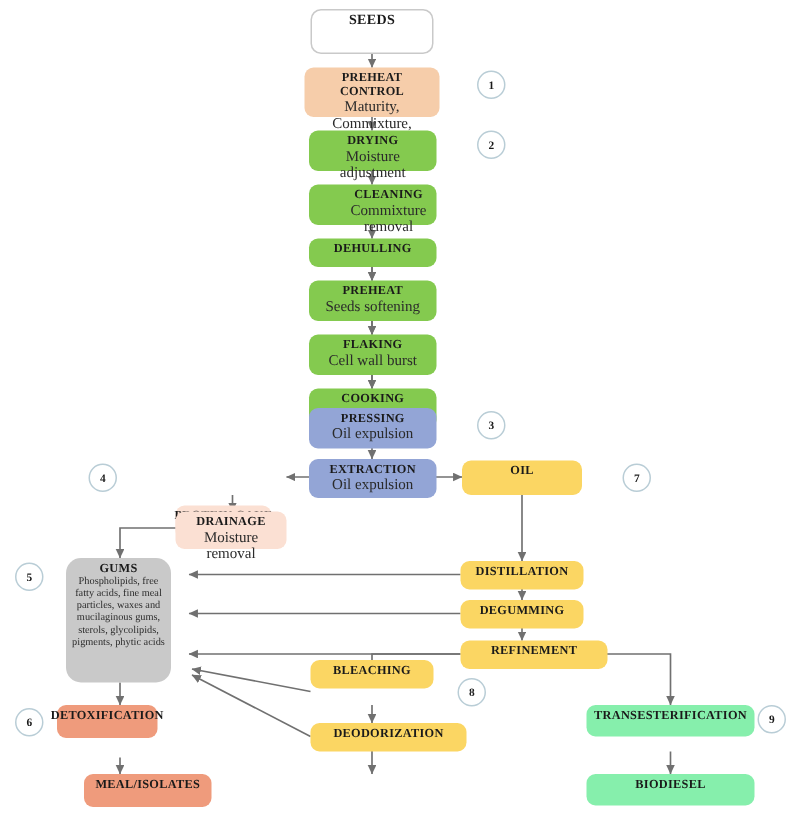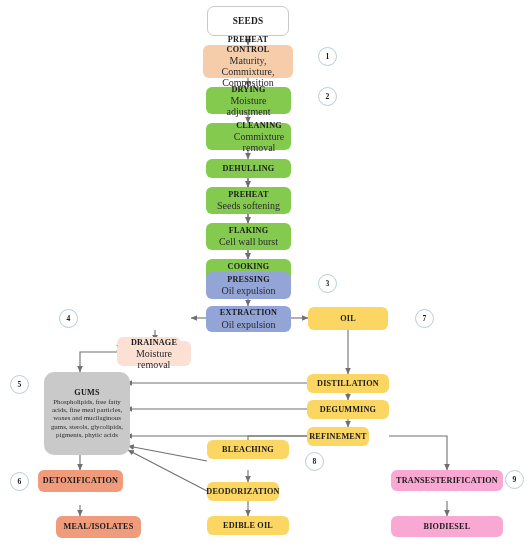--- a/index.html
+++ b/index.html
@@ -7,21 +7,20 @@
   #stage{position:relative;width:527px;height:550px;overflow:hidden;background:#fff;}
 
   svg#wires{position:absolute;left:0;top:0;width:527px;height:550px;pointer-events:none;}
 
   .node{
     position:absolute;
     box-sizing:border-box;
     display:flex;
     flex-direction:column;
     align-items:center;
-    justify-content:center;
     text-align:center;
     border-radius:6px;
     line-height:1.1;
     padding:2px 3px;
   }
   .node .ttl{
     font-weight:bold;
     font-size:8.2px;
     letter-spacing:.2px;
     color:#1a1a1a;
@@ -36,21 +35,21 @@
 
   .n-seeds{background:#ffffff;border:1px solid #c9c9c9;border-radius:7px;}
   .n-seeds .ttl{font-size:9.4px;}
   .n-peach{background:#f6cdaa;}
   .n-green{background:#84ca4f;}
   .n-blue{background:#93a5d6;}
   .n-pink{background:#fbe0d3;}
   .n-gray{background:#c9c9c9;border-radius:10px;}
   .n-yellow{background:#fbd663;}
   .n-salmon{background:#ef9b7c;}
-  .n-cream{background:#f9a8d4;}
+  .n-cream{background:#86efac;}
 
   .n-gums .sub{font-size:6.9px;line-height:1.18;}
 
   .badge{
     position:absolute;
     width:19px;height:19px;
     box-sizing:border-box;
     display:flex;align-items:center;justify-content:center;
     font-size:7.6px;font-weight:bold;color:#1a1a1a;
     background:#ffffff;
@@ -171,60 +170,57 @@
 
   <div class="node n-pink" style="left:117px;top:307px;width:64px;height:23px;margin-top:30px;">
     <span class="ttl">PROTEIN CAKE</span>
   </div>
 
   <div class="node n-pink" style="left:117px;top:341px;width:74px;height:25px;">
     <span class="ttl">DRAINAGE</span>
     <span class="sub">Moisture removal</span>
   </div>
 
-  <div class="node n-gray n-gums" style="left:44px;top:372px;width:86px;height:83px;">
+  <div class="node n-gray n-gums" style="left:44px;top:372px;width:70px;height:83px;">
     <span class="ttl">GUMS</span>
     <span class="sub">Phospholipids, free fatty acids, fine meal particles, waxes and mucilaginous gums, sterols, glycolipids, pigments, phytic acids</span>
   </div>
 
-  <div class="node n-salmon" style="left:38px;top:470px;width:85px;height:22px;font-family:Liberation Serif, serif;">
+  <div class="node n-salmon" style="left:38px;top:470px;width:67px;height:22px;font-family:Liberation Serif, serif;">
     <span class="ttl">DETOXIFICATION</span>
   </div>
 
   <div class="node n-salmon" style="left:56px;top:516px;width:85px;height:22px;">
     <span class="ttl">MEAL/ISOLATES</span>
   </div>
 
   <div class="node n-yellow" style="left:308px;top:307px;width:80px;height:23px;">
     <span class="ttl">OIL</span>
   </div>
 
   <div class="node n-yellow" style="left:307px;top:374px;width:82px;height:19px;">
     <span class="ttl">DISTILLATION</span>
   </div>
 
   <div class="node n-yellow" style="left:307px;top:400px;width:82px;height:19px;">
     <span class="ttl">DEGUMMING</span>
   </div>
 
-  <div class="node n-yellow" style="left:307px;top:427px;width:62px;height:19px;">
+  <div class="node n-yellow" style="left:307px;top:427px;width:98px;height:19px;">
     <span class="ttl">REFINEMENT</span>
   </div>
 
   <div class="node n-yellow" style="left:207px;top:440px;width:82px;height:19px;">
     <span class="ttl">BLEACHING</span>
   </div>
 
-  <div class="node n-yellow" style="left:207px;top:482px;width:72px;height:19px;font-family:Liberation Serif, serif;">
+  <div class="node n-yellow" style="left:207px;top:482px;width:104px;height:19px;font-family:Liberation Serif, serif;">
     <span class="ttl">DEODORIZATION</span>
   </div>
 
-  <div class="node n-yellow" style="left:207px;top:516px;width:82px;height:19px;">
-    <span class="ttl">EDIBLE OIL</span>
-  </div>
 
   <div class="node n-cream" style="left:391px;top:470px;width:112px;height:21px;">
     <span class="ttl">TRANSESTERIFICATION</span>
   </div>
 
   <div class="node n-cream" style="left:391px;top:516px;width:112px;height:21px;">
     <span class="ttl">BIODIESEL</span>
   </div>
 
   <div class="badge" style="left:318px;top:47px;">

